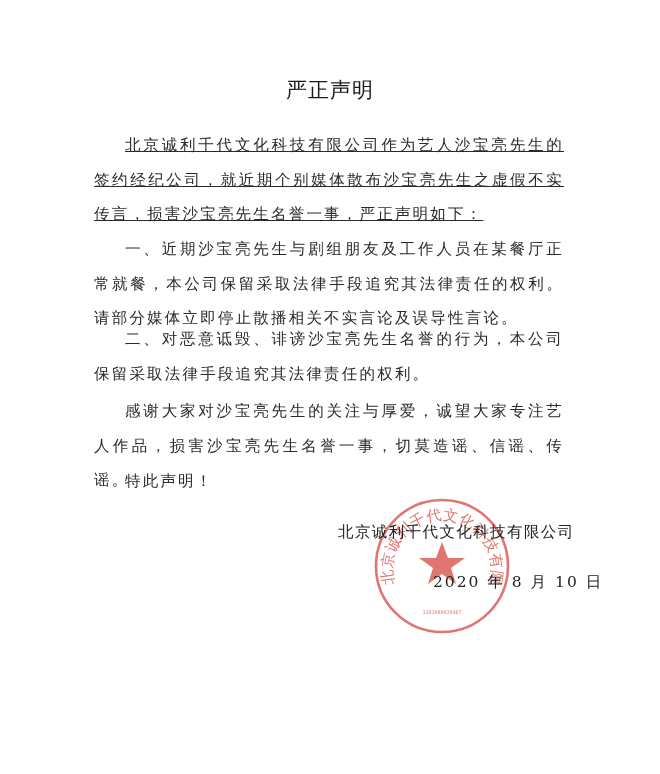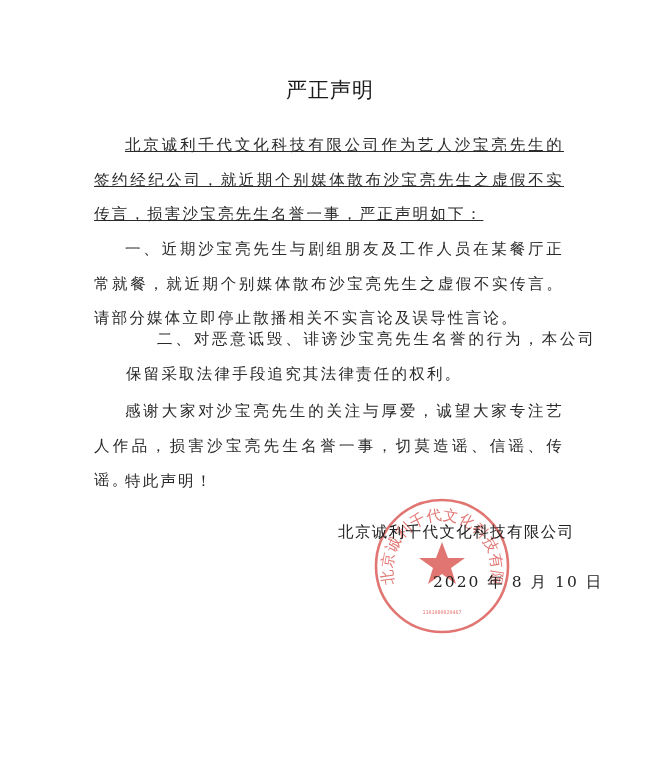--- a/index.html
+++ b/index.html
@@ -12,38 +12,38 @@
       font-family: "DejaVu Sans", "Liberation Sans", sans-serif;
       font-size: 21px; letter-spacing: 1px; color: #1a1a1a;
     }
     .para {
       position: absolute; left: 94px; width: 470px;
       font-size: 15.5px; line-height: 34.5px; letter-spacing: 2.2px; text-align: justify;
       text-indent: 31px; margin: 0;
     }
     .p1 { top: 128px; text-decoration: underline; }
     .p2 { top: 232px; }
-    .p3 { top: 322px; margin-left: 32px; }
+    .p3 { top: 322px; }
     .p4 { top: 394px; }
     .p5 { top: 464px; }
     .sig {
       position: absolute; font-size: 15.5px; letter-spacing: 1.4px; color: #222; z-index: 2;
     }
     .sig-company { top: 522px; left: 338px; }
     .sig-date { top: 572px; left: 433px; letter-spacing: 2px; }
     .stamp { position: absolute; left: 372px; top: 496px; width: 140px; height: 140px; z-index: 1; opacity: 0.8; }
   </style>
 </head>
 <body>
 
 <div>
   <div class="title">严正声明</div>
 
   <p class="para p1">北京诚利千代文化科技有限公司作为艺人沙宝亮先生的签约经纪公司，就近期个别媒体散布沙宝亮先生之虚假不实传言，损害沙宝亮先生名誉一事，严正声明如下：</p>
-  <p class="para p2">一、近期沙宝亮先生与剧组朋友及工作人员在某餐厅正常就餐，就近期个别媒体散布沙宝亮先生之虚假不实传言。请部分媒体立即停止散播相关不实言论及误导性言论。</p>
+  <p class="para p2">一、近期沙宝亮先生与剧组朋友及工作人员在某餐厅正常就餐，本公司保留采取法律手段追究其法律责任的权利。请部分媒体立即停止散播相关不实言论及误导性言论。</p>
   <p class="para p3">二、对恶意诋毁、诽谤沙宝亮先生名誉的行为，本公司保留采取法律手段追究其法律责任的权利。</p>
   <p class="para p4">感谢大家对沙宝亮先生的关注与厚爱，诚望大家专注艺人作品，损害沙宝亮先生名誉一事，切莫造谣、信谣、传谣。</p>
   <p class="para p5">特此声明！</p>
 
   <svg class="stamp" viewBox="0 0 140 140">
     <defs>
       <path id="stampArc" d="M 22 88 A 50 50 0 1 1 118 88"></path>
     </defs>
     <circle cx="70" cy="70" r="66" fill="none" stroke="#d9534f" stroke-width="2.6"></circle>
     <text font-size="15" fill="#d9534f" font-family="DejaVu Serif, serif" letter-spacing="0.5">

